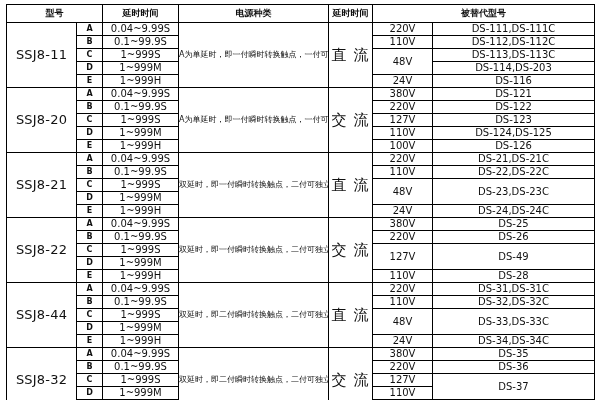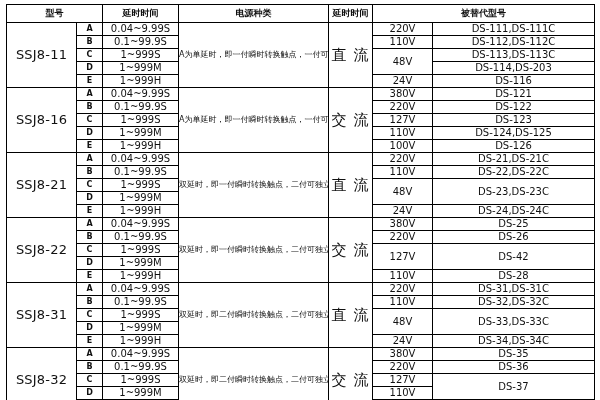--- a/index.html
+++ b/index.html
@@ -113,21 +113,21 @@
           <td class="time">1~999M</td>
           <td class="rep" rowspan="1">DS-114,DS-203</td>
         </tr>
         <tr class="datarow">
           <td class="code">E</td>
           <td class="time">1~999H</td>
           <td class="volt" rowspan="1">24V</td>
           <td class="rep" rowspan="1">DS-116</td>
         </tr>
         <tr class="datarow">
-          <td class="model" rowspan="5">SSJ8-16</td>
+          <td class="model" rowspan="5">SSJ8-20</td>
           <td class="code">A</td>
           <td class="time">0.04~9.99S</td>
           <td class="contact" rowspan="5">A为单延时，即一付瞬时转换触点，一付可调延时的动合触点，其余为双延时，即一付瞬时调延时的动合触点，二付可独立调延时的动合触点。</td>
           <td class="src" rowspan="5">交 流</td>
           <td class="volt" rowspan="1">380V</td>
           <td class="rep" rowspan="1">DS-121</td>
         </tr>
         <tr class="datarow">
           <td class="code">B</td>
           <td class="time">0.1~99.9S</td>
@@ -195,34 +195,34 @@
         <tr class="datarow">
           <td class="code">B</td>
           <td class="time">0.1~99.9S</td>
           <td class="volt" rowspan="1">220V</td>
           <td class="rep" rowspan="1">DS-26</td>
         </tr>
         <tr class="datarow">
           <td class="code">C</td>
           <td class="time">1~999S</td>
           <td class="volt" rowspan="2">127V</td>
-          <td class="rep" rowspan="2">DS-42</td>
+          <td class="rep" rowspan="2">DS-49</td>
         </tr>
         <tr class="datarow">
           <td class="code">D</td>
           <td class="time">1~999M</td>
         </tr>
         <tr class="datarow">
           <td class="code">E</td>
           <td class="time">1~999H</td>
           <td class="volt" rowspan="1">110V</td>
           <td class="rep" rowspan="1">DS-28</td>
         </tr>
         <tr class="datarow">
-          <td class="model" rowspan="5">SSJ8-31</td>
+          <td class="model" rowspan="5">SSJ8-44</td>
           <td class="code">A</td>
           <td class="time">0.04~9.99S</td>
           <td class="contact" rowspan="5">双延时，即二付瞬时转换触点，二付可独立调延时的动合触点。</td>
           <td class="src" rowspan="5">直 流</td>
           <td class="volt" rowspan="1">220V</td>
           <td class="rep" rowspan="1">DS-31,DS-31C</td>
         </tr>
         <tr class="datarow">
           <td class="code">B</td>
           <td class="time">0.1~99.9S</td>

